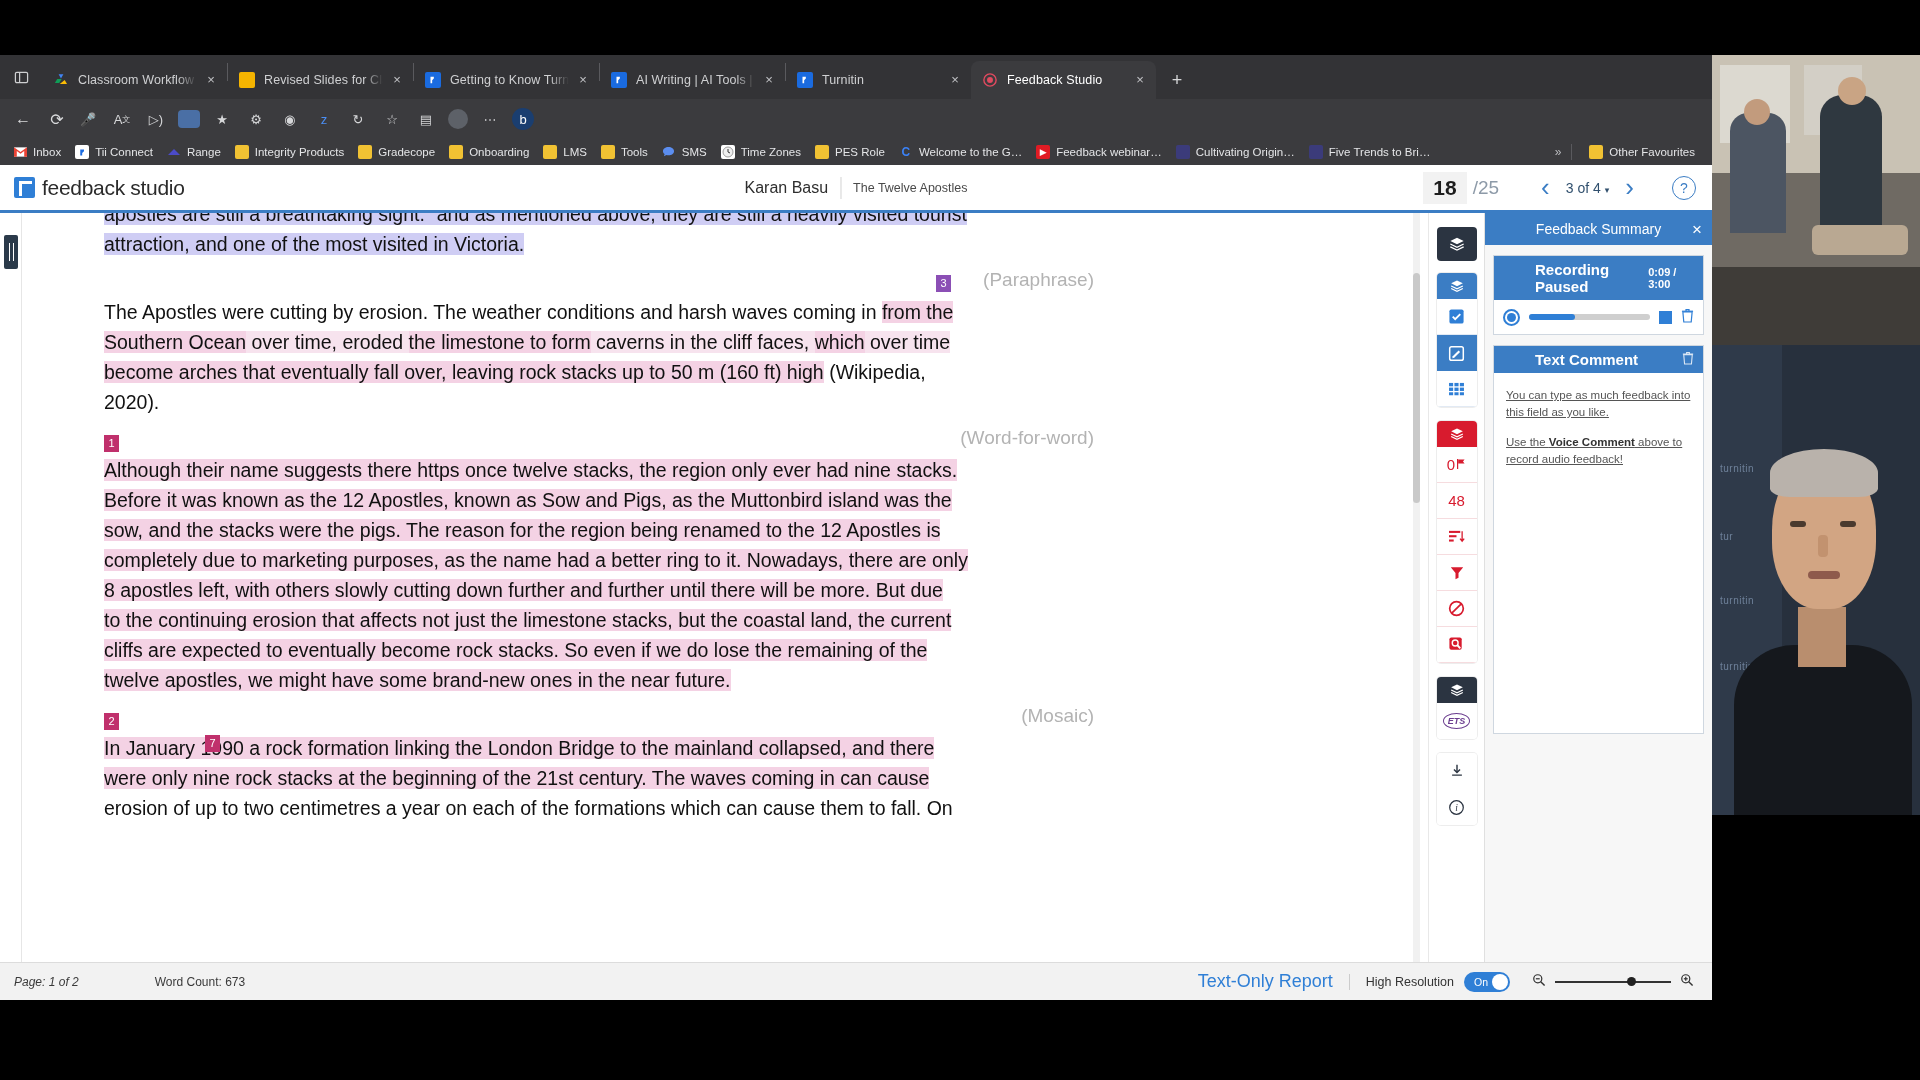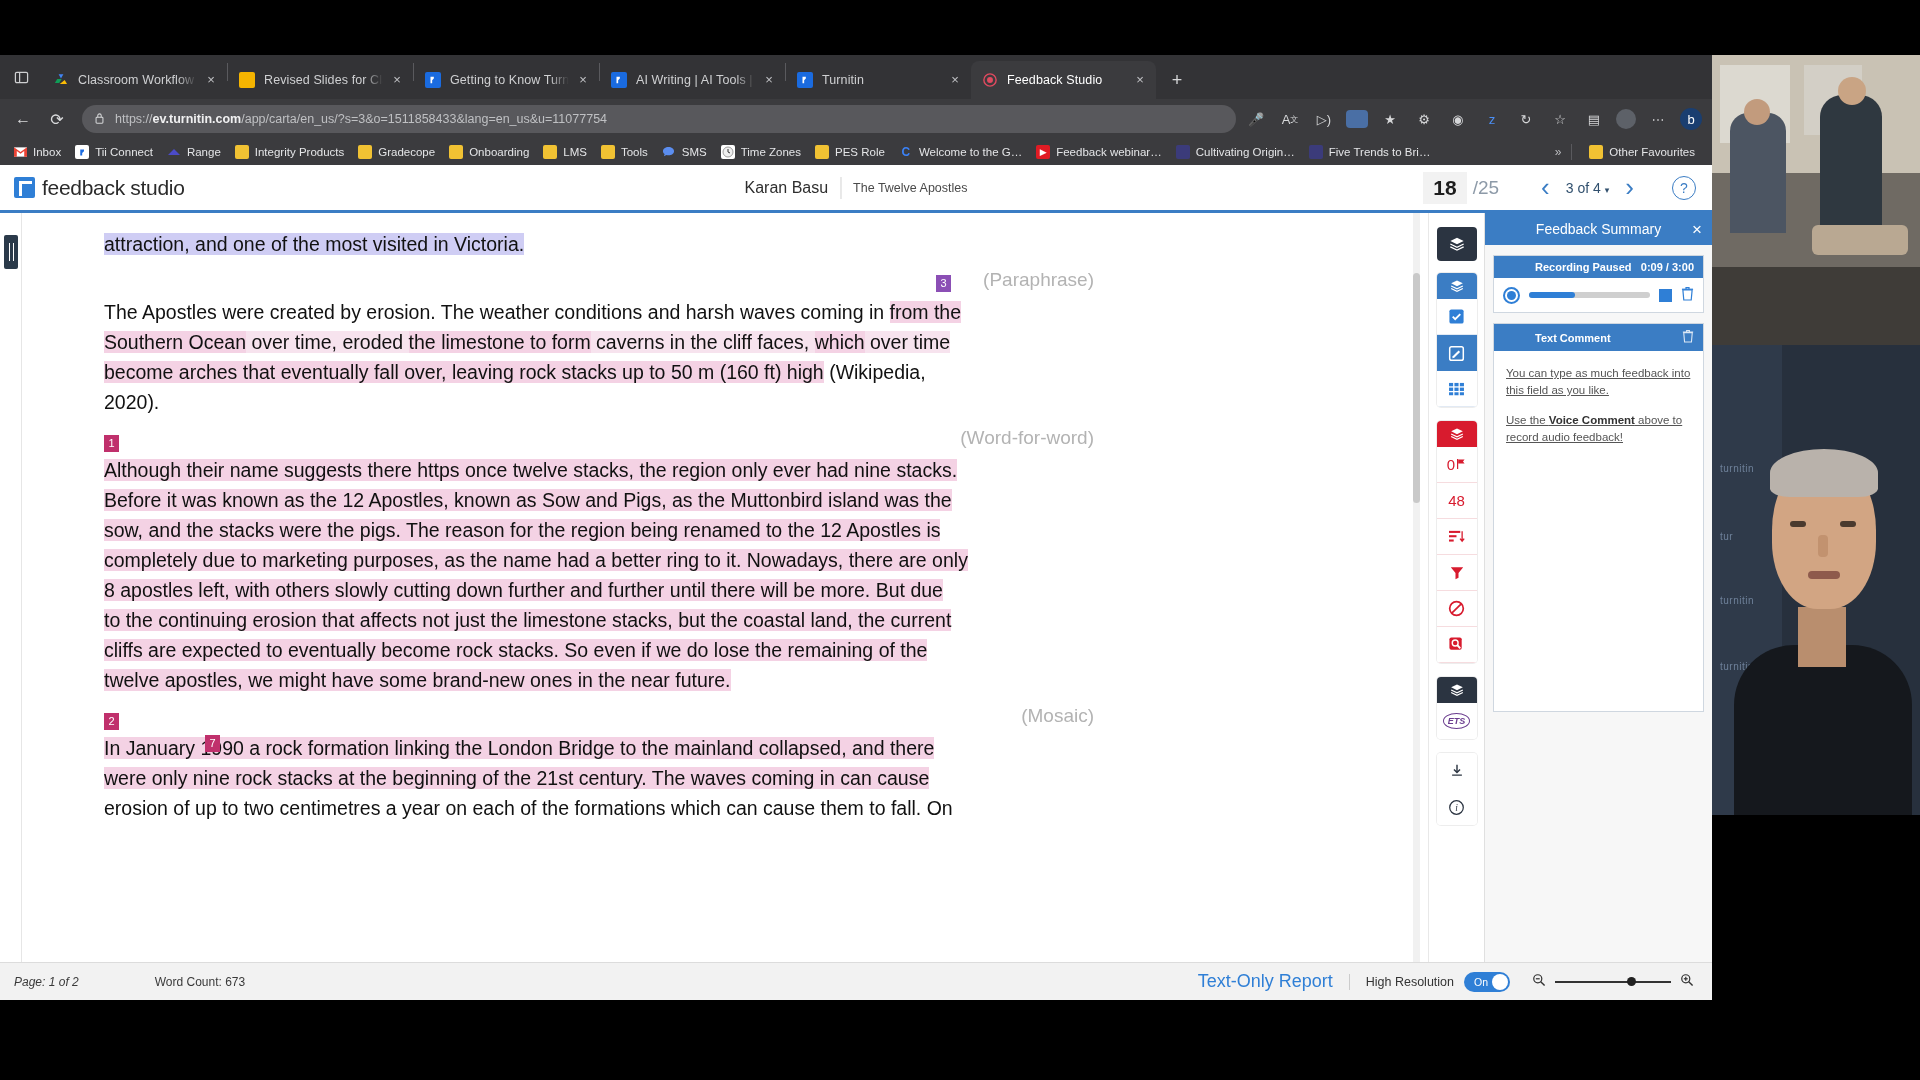--- a/index.html
+++ b/index.html
@@ -233,21 +233,21 @@
     justify-content:center; font-size: 14px; position:relative;
   }
   .fsp-close { position:absolute; right: 10px; top: 7px; font-size: 17px; color:#fff; }
   .fsp-inner { padding: 10px 8px; }
 
   .card { background:#fff; border:1px solid #cfd7e0; margin-bottom: 10px; }
   .card-head {
     background:#3b7dc4; color:#fff; font-size: 11.5px; font-weight: bold;
     padding: 5px 9px; display:flex; align-items:center; justify-content:space-between;
   }
-  .card-head .ttl { font-size: 11px; padding-left: 32px; }
+  .card-head .ttl { font-size: 15px; padding-left: 32px; }
   .card-head .time { font-size: 11px; font-weight: bold; }
   .card-head .trash { font-size: 13px; color:#dbe7f4; }
   .rec-body { display:flex; align-items:center; padding: 8px 9px; gap: 9px; background:#fff;}
   .rec-dot {
     width: 17px; height:17px; border-radius:50%; border:2px solid #2f7fd6;
     display:flex;align-items:center;justify-content:center;
   }
   .rec-dot i { width:9px;height:9px;border-radius:50%;background:#2f7fd6;display:block; }
   .rec-bar { flex:1 1 auto; height:6px; background:#cfcfcf; border-radius:3px; position:relative;}
   .rec-bar span{ position:absolute;left:0;top:0;height:6px;width:38%;background:#2f7fd6;border-radius:3px;}
@@ -397,29 +397,20 @@
           <span class="tab-close">×</span>
         </div>
 
         <div class="newtab">+</div>
       </div>
     </div>
 
     <div class="omnirow">
       <span class="nav-btn">←</span>
       <span class="nav-btn">⟳</span>
-      <div class="omnibox">
-        <span class="omni-lock">
-          <svg width="11" height="12" viewBox="0 0 12 14">
-              <rect x="2" y="6" width="8" height="7" rx="1" fill="none" stroke="#d5d6d8" stroke-width="1.2"></rect>
-              <path d="M4 6V4.2a2 2 0 0 1 4 0V6" fill="none" stroke="#d5d6d8" stroke-width="1.2"></path>
-            </svg>
-        </span>
-        <span class="omni-url"><span>https://</span><b>ev.turnitin.com</b><span>/app/carta/en_us/?s=3&amp;o=1511858433&amp;lang=en_us&amp;u=11077754</span></span>
-      </div>
       <div class="omni-icons">
         <span class="oi">🎤</span>
         <span class="oi">A<sub style="font-size:8px">文</sub></span>
         <span class="oi">▷)</span>
         <span class="oi pill"></span>
         <span class="oi">★</span>
         <span class="oi">⚙</span>
         <span class="oi">◉</span>
         <span class="oi blue">z</span>
         <span class="oi">↻</span>
@@ -552,31 +543,31 @@
           <div class="handle"></div>
         </div>
 
         <div class="docpane">
           <div class="docscroll-track"></div>
           <div class="docscroll"></div>
 
           <div class="docinner">
 
             <div class="para tight">
-              <br>
+              <span class="hl-purple">apostles are still a breathtaking sight.” and as mentioned above, they are still a heavily visited tourist</span><br>
               <span class="hl-purple">attraction, and one of the most visited in Victoria.</span>
             </div>
 
             <div class="tagline">
               <span>(Paraphrase)</span>
             </div>
 
             <div class="para" style="position:relative">
               <span class="marker purple mk-abs" style="left:832px; top:-22px;">3</span>
-              <span>The Apostles were created by erosion. The weather conditions and harsh waves coming in </span><span class="hl-pink">from the</span><br>
+              <span>The Apostles were cutting by erosion. The weather conditions and harsh waves coming in </span><span class="hl-pink">from the</span><br>
               <span class="hl-pink">Southern Ocean</span><span class="hl-pink-l"> over time, eroded </span><span class="hl-pink">the limestone to form</span><span class="hl-pink-l"> caverns in the cliff faces, </span><span class="hl-pink">which</span><span class="hl-pink-l"> over time</span><br>
               <span class="hl-pink">become arches that eventually fall over, leaving rock stacks up to 50 m (160 ft) high</span><span> (Wikipedia,</span><br>
               <span>2020).</span>
             </div>
 
             <div class="tagline">
               <span>(Word-for-word)</span>
             </div>
 
             <div class="para" style="position:relative">

